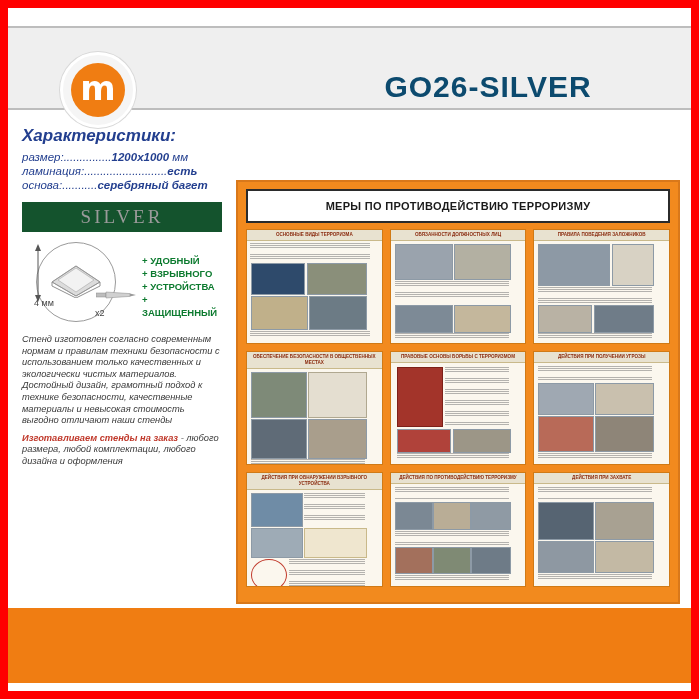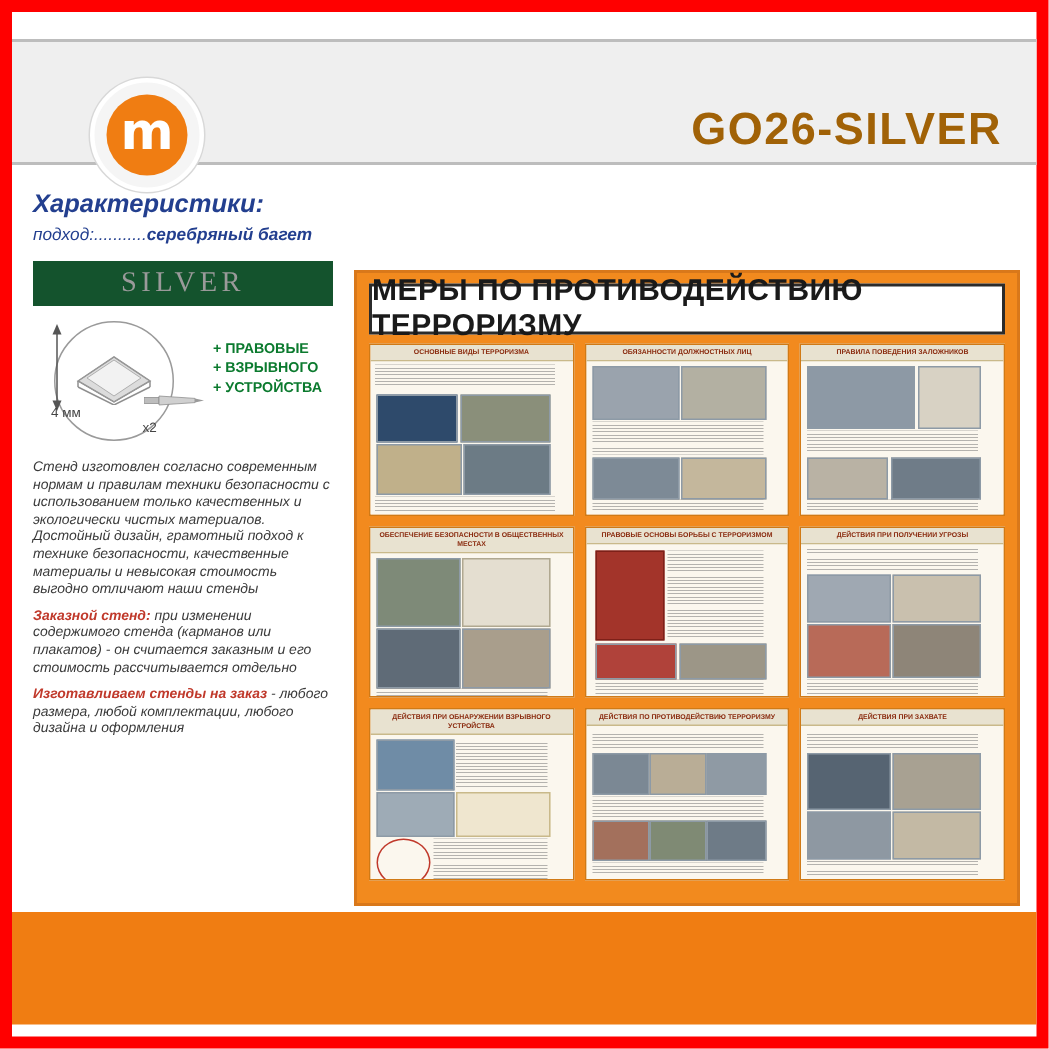--- a/index.html
+++ b/index.html
@@ -3,42 +3,42 @@
 <meta charset="utf-8">
 <style>
   html,body{margin:0;padding:0;}
   body{width:699px;height:699px;background:#ff0000;font-family:"Liberation Sans",sans-serif;overflow:hidden;}
   .page{position:absolute;left:8px;top:8px;width:683px;height:683px;background:#ffffff;}
   
   .header{position:absolute;left:0;top:18px;width:683px;height:80px;background:#efefef;border-top:2px solid #bdbdbd;border-bottom:2px solid #bdbdbd;}
   .logo-wrap{position:absolute;left:52px;top:24px;width:70px;height:70px;border-radius:50%;background:#f5f5f5;border:3px solid #ffffff;box-shadow:0 0 0 1px #d8d8d8;display:flex;align-items:center;justify-content:center;}
   .logo-inner{width:54px;height:54px;border-radius:50%;background:#f07d12;display:flex;align-items:center;justify-content:center;}
   .logo-inner span{color:#ffffff;font-size:34px;font-weight:bold;font-family:"DejaVu Sans",sans-serif;line-height:1;margin-top:-4px;}
-  .title{position:absolute;left:300px;top:42px;width:360px;text-align:right;font-size:30px;font-weight:bold;color:#a16207;letter-spacing:1px;font-family:"Liberation Sans",sans-serif;}
+  .title{position:absolute;left:300px;top:42px;width:360px;text-align:center;font-size:30px;font-weight:bold;color:#0c4a6e;letter-spacing:1px;font-family:"Liberation Sans",sans-serif;}
   
   .left{position:absolute;left:14px;top:118px;width:200px;}
   .char-title{font-size:17px;font-style:italic;font-weight:bold;color:#233f8f;margin-bottom:4px;}
   .char-row{font-size:11.5px;color:#233f8f;font-style:italic;line-height:14px;white-space:nowrap;}
   .char-row b{font-weight:bold;font-style:italic;}
   .silver-box{margin-top:10px;width:200px;height:30px;background:#14532d;display:flex;align-items:center;justify-content:center;}
   .silver-box span{font-size:19px;color:#9a9a9a;letter-spacing:3px;font-family:"Liberation Serif",serif;}
   .diagram{position:relative;height:92px;margin-top:4px;}
   .circle{position:absolute;left:14px;top:6px;width:78px;height:78px;border-radius:50%;border:1px solid #9a9a9a;}
   .frame-ill{position:absolute;left:26px;top:20px;width:56px;height:42px;}
   .arrow-lbl{position:absolute;left:12px;top:62px;font-size:9px;color:#444;}
   .x2{position:absolute;left:50px;top:72px;font-size:9px;color:#444;margin-left:23px;}
   .screw{position:absolute;left:74px;top:54px;width:40px;height:10px;}
   .benefits{position:absolute;left:120px;top:18px;font-size:9.5px;color:#0b7a2e;font-weight:bold;line-height:13px;}
   .para{font-size:9.3px;color:#3a3a3a;font-style:italic;line-height:11.6px;margin-top:6px;}
   .para .red{color:#c0392b;font-weight:bold;}
   .para .grn{color:#1a7a1a;font-weight:bold;}
   
   .poster{position:absolute;left:228px;top:172px;width:440px;height:420px;background:#f28a1e;border:2px solid #d9781a;}
   .poster-title{margin:7px 8px 6px 8px;height:30px;background:#ffffff;border:2px solid #2b2b2b;display:flex;align-items:center;justify-content:center;}
-  .poster-title span{font-size:20px;font-weight:bold;color:#1a1a1a;letter-spacing:0.3px;}
+  .poster-title span{font-size:11px;font-weight:bold;color:#1a1a1a;letter-spacing:0.3px;}
   .grid{margin:0 8px;display:grid;grid-template-columns:repeat(3,1fr);grid-template-rows:repeat(3,1fr);gap:7px;height:358px;}
   .card{background:#ffffff;border:1px solid #d07a16;display:flex;flex-direction:column;overflow:hidden;}
   .card-h{background:#e8e2d0;border-bottom:1px solid #c9b98a;text-align:center;font-size:4.6px;font-weight:bold;color:#8a2b0f;padding:2px 1px;line-height:6px;}
   .card-b{flex:1;position:relative;background:#fbf7ee;padding:2px;}
   .ph{position:absolute;background:#b9c3cc;border:0.5px solid #8d9aa6;}
   .txt{position:absolute;background:repeating-linear-gradient(to bottom,#7a7a7a 0px,#7a7a7a 0.6px,transparent 0.6px,transparent 2.2px);opacity:.55;}
   .blk{position:absolute;}
   
   .bottom{position:absolute;left:0;top:600px;width:683px;height:75px;background:#f07d12;}
 </style>
@@ -53,21 +53,27 @@
         <span>m</span>
       </div>
     </div>
     <div class="title">GO26-SILVER</div>
   </div>
 
   <div class="left">
     <div class="char-title">Характеристики:</div>
 
     <div class="char-row">
-      <span>подход:</span><span>...........</span><b>серебряный багет</b>
+      <span>размер:</span><span>...............</span><b>1200х1000</b> <span>мм</span>
+    </div>
+    <div class="char-row">
+      <span>ламинация:</span><span>..........................</span><b>есть</b>
+    </div>
+    <div class="char-row">
+      <span>основа:</span><span>...........</span><b>серебряный багет</b>
     </div>
 
     <div class="silver-box">
       <span>SILVER</span>
     </div>
 
     <div class="diagram">
       <div class="circle"></div>
       <svg class="frame-ill" viewBox="0 0 56 42">
         <polygon points="4,26 28,10 52,26 28,40" fill="#dcdcdc" stroke="#8f8f8f" stroke-width="1"></polygon>
@@ -84,30 +90,28 @@
         <polygon points="10,58 7,51 13,51" fill="#555"></polygon>
       </svg>
       <div class="arrow-lbl">4 мм</div>
       <svg class="screw" viewBox="0 0 40 10">
         <rect x="0" y="3" width="10" height="4" fill="#bdbdbd" stroke="#8a8a8a" stroke-width="0.5"></rect>
         <polygon points="10,2 34,3.6 34,6.4 10,8" fill="#d0d0d0" stroke="#8a8a8a" stroke-width="0.5"></polygon>
         <polygon points="34,3.6 40,5 34,6.4" fill="#9a9a9a"></polygon>
       </svg>
       <div class="x2">x2</div>
       <div class="benefits">
-        <div>+ ПРАВОВЫЕ</div>
+        <div>+ УДОБНЫЙ</div>
         <div>+ ВЗРЫВНОГО</div>
         <div>+ УСТРОЙСТВА</div>
+        <div>+ ЗАЩИЩЕННЫЙ</div>
       </div>
     </div>
 
     <div class="para">Стенд изготовлен согласно современным нормам и правилам техники безопасности с использованием только качественных и экологически чистых материалов. Достойный дизайн, грамотный подход к технике безопасности, качественные материалы и невысокая стоимость выгодно отличают наши стенды</div>
-    <div class="para">
-      <span class="red">Заказной стенд:</span><span> при изменении содержимого стенда (карманов или плакатов) - он считается заказным и его стоимость рассчитывается отдельно</span>
-    </div>
     <div class="para">
       <span class="red">Изготавливаем стенды на заказ</span><span> - любого размера, любой комплектации, любого дизайна и оформления</span>
     </div>
   </div>
 
   <div class="poster">
     <div class="poster-title">
       <span>МЕРЫ ПО ПРОТИВОДЕЙСТВИЮ ТЕРРОРИЗМУ</span>
     </div>
     <div class="grid">

